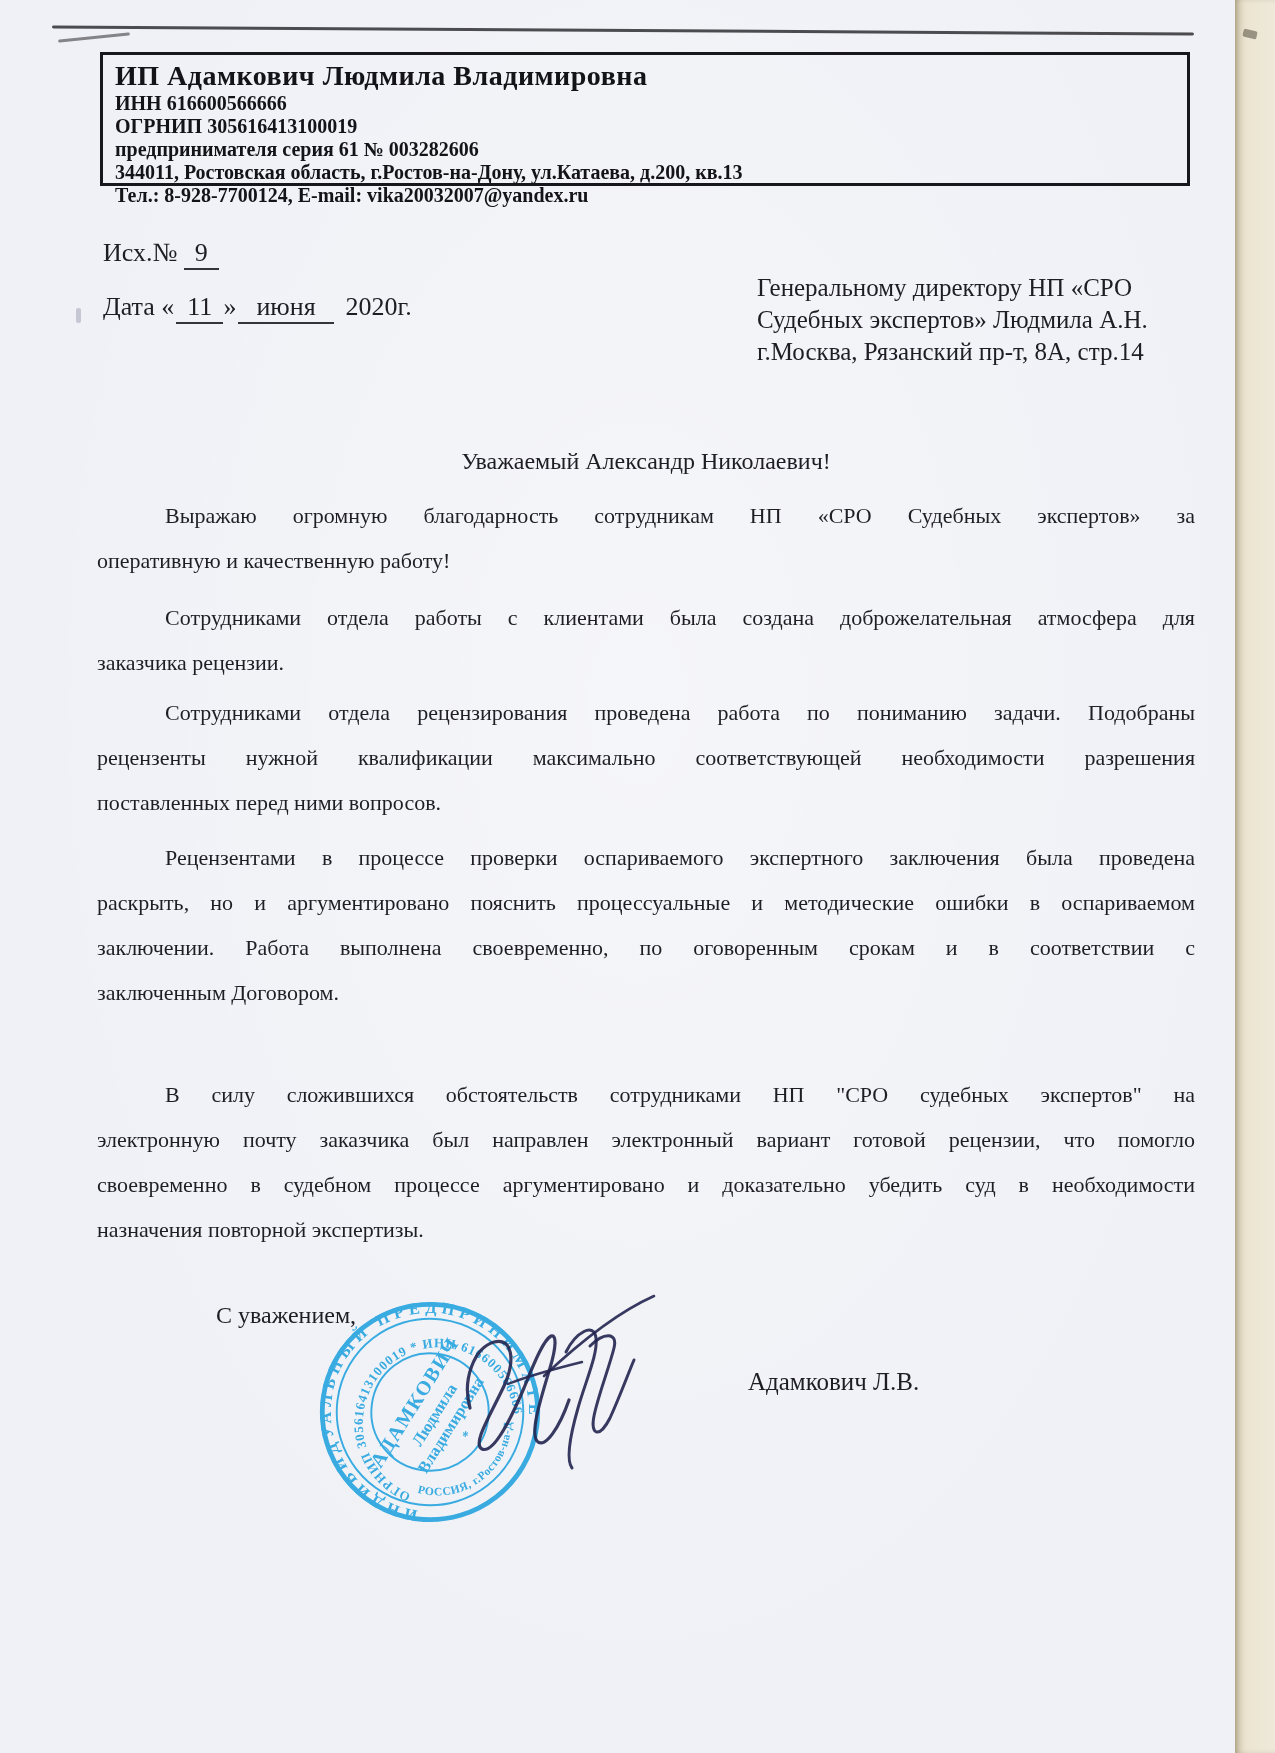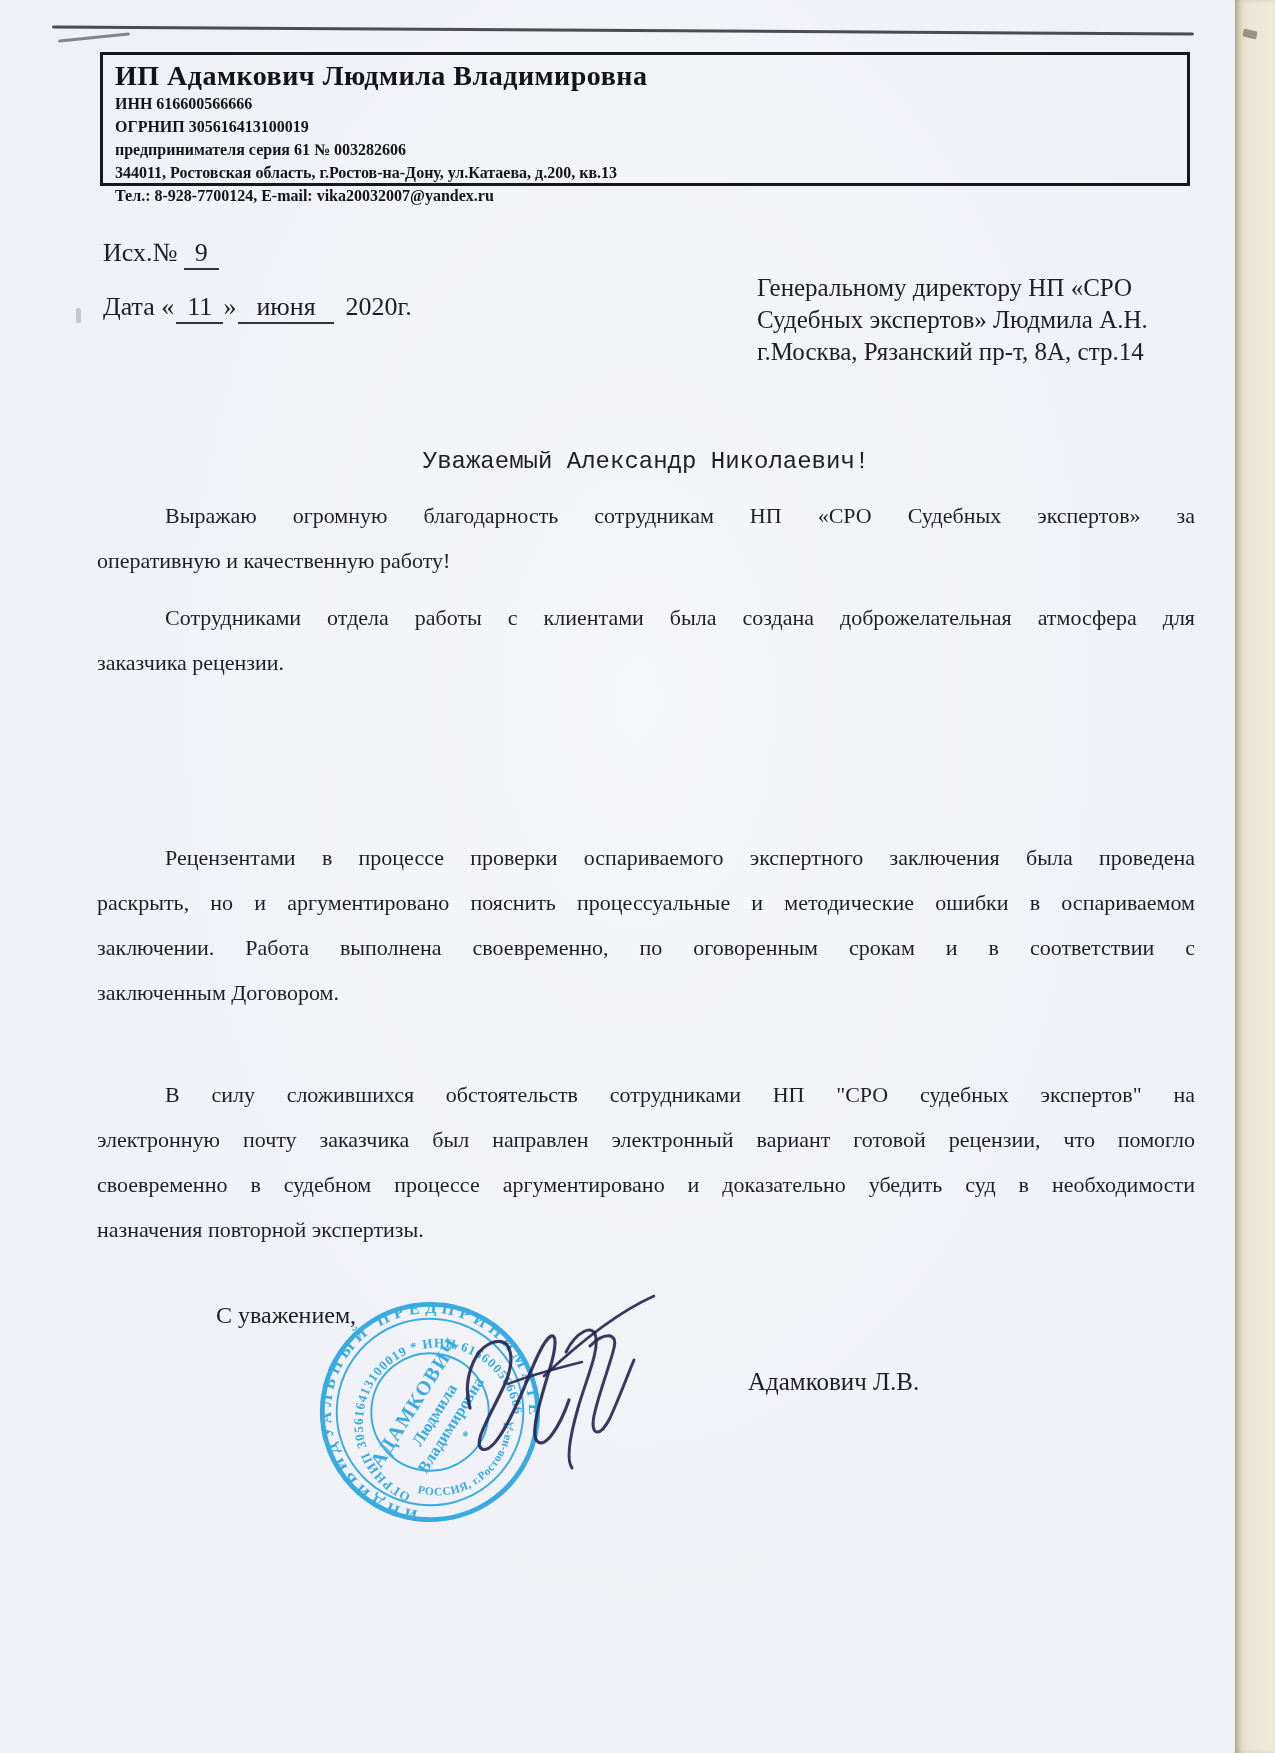--- a/index.html
+++ b/index.html
@@ -35,35 +35,35 @@
     background:#9aa0ad; opacity:.5; border-radius:2px;
   }
 
   
   .letterhead{
     position:absolute; left:100px; top:52px; width:1090px; height:134px;
     border:3px solid #17171c; box-sizing:border-box;
     padding:4px 10px 0 12px; font-weight:bold; color:#141418;
   }
   .lh-title{font-size:28px; line-height:33px; letter-spacing:.5px;}
-  .lh-line{font-size:16px; line-height:23px;}
+  .lh-line{font-size:20px; line-height:23px;}
 
   .ref-line{position:absolute; left:103px; top:238px; font-size:26px;}
   .date-line{position:absolute; left:103px; top:292px; font-size:26px;}
   .u{border-bottom:2px solid #33343c; display:inline-block; text-align:center;}
   .u-ref{padding:0 11px;}
   .u-day{padding:0 11px; margin-left:2px;}
   .u-month{padding:0 18px; margin-left:2px;}
   .yr{margin-left:12px;}
 
   .recipient{position:absolute; left:757px; top:272px; width:445px; font-size:25px; line-height:32px;}
 
   .salutation{
     position:absolute; left:97px; top:448px; width:1098px;
-    font-size:24px; text-align:center;font-family:Liberation Mono, monospace;
+    font-size:24px; text-align:center;
   }
 
   .paragraph{position:absolute; left:97px; width:1098px; font-size:22px; line-height:45px; color:#1e1e24;}
   .pline{text-align:justify; text-align-last:justify; white-space:nowrap;}
   .pline.first{padding-left:68px;}
   .pline.last{text-align-last:left;}
   #p1{top:493px;} #p2{top:595px;} #p3{top:690px;} #p4{top:835px;} #p5{top:1072px;}
 
   .regards{position:absolute; left:168px; top:1302px; font-size:24px;margin-left:48px;}
   .sig-name{position:absolute; left:748px; top:1368px; font-size:25px;}
@@ -113,20 +113,25 @@
   <div class="salutation">Уважаемый Александр Николаевич!</div>
 
   <div class="paragraph" id="p1">
       <div class="pline first">Выражаю огромную благодарность сотрудникам НП «СРО Судебных экспертов» за</div>
       <div class="pline last">оперативную и качественную работу!</div>
     </div>
   <div class="paragraph" id="p2">
       <div class="pline first">Сотрудниками отдела работы с клиентами была создана доброжелательная атмосфера для</div>
       <div class="pline last">заказчика рецензии.</div>
     </div>
+  <div class="paragraph" id="p3">
+      <div class="pline first">Сотрудниками отдела рецензирования проведена работа по пониманию задачи. Подобраны</div>
+      <div class="pline">рецензенты нужной квалификации максимально соответствующей необходимости разрешения</div>
+      <div class="pline last">поставленных перед ними вопросов.</div>
+    </div>
   <div class="paragraph" id="p4">
       <div class="pline first">Рецензентами в процессе проверки оспариваемого экспертного заключения была проведена</div>
       <div class="pline">раскрыть, но и аргументировано пояснить процессуальные и методические ошибки в оспариваемом</div>
       <div class="pline">заключении. Работа выполнена своевременно, по оговоренным срокам и в соответствии с</div>
       <div class="pline last">заключенным Договором.</div>
     </div>
   <div class="paragraph" id="p5">
       <div class="pline first">В силу сложившихся обстоятельств сотрудниками НП "СРО судебных экспертов" на</div>
       <div class="pline">электронную почту заказчика был направлен электронный вариант готовой рецензии, что помогло</div>
       <div class="pline">своевременно в судебном процессе аргументировано и доказательно убедить суд в необходимости</div>

